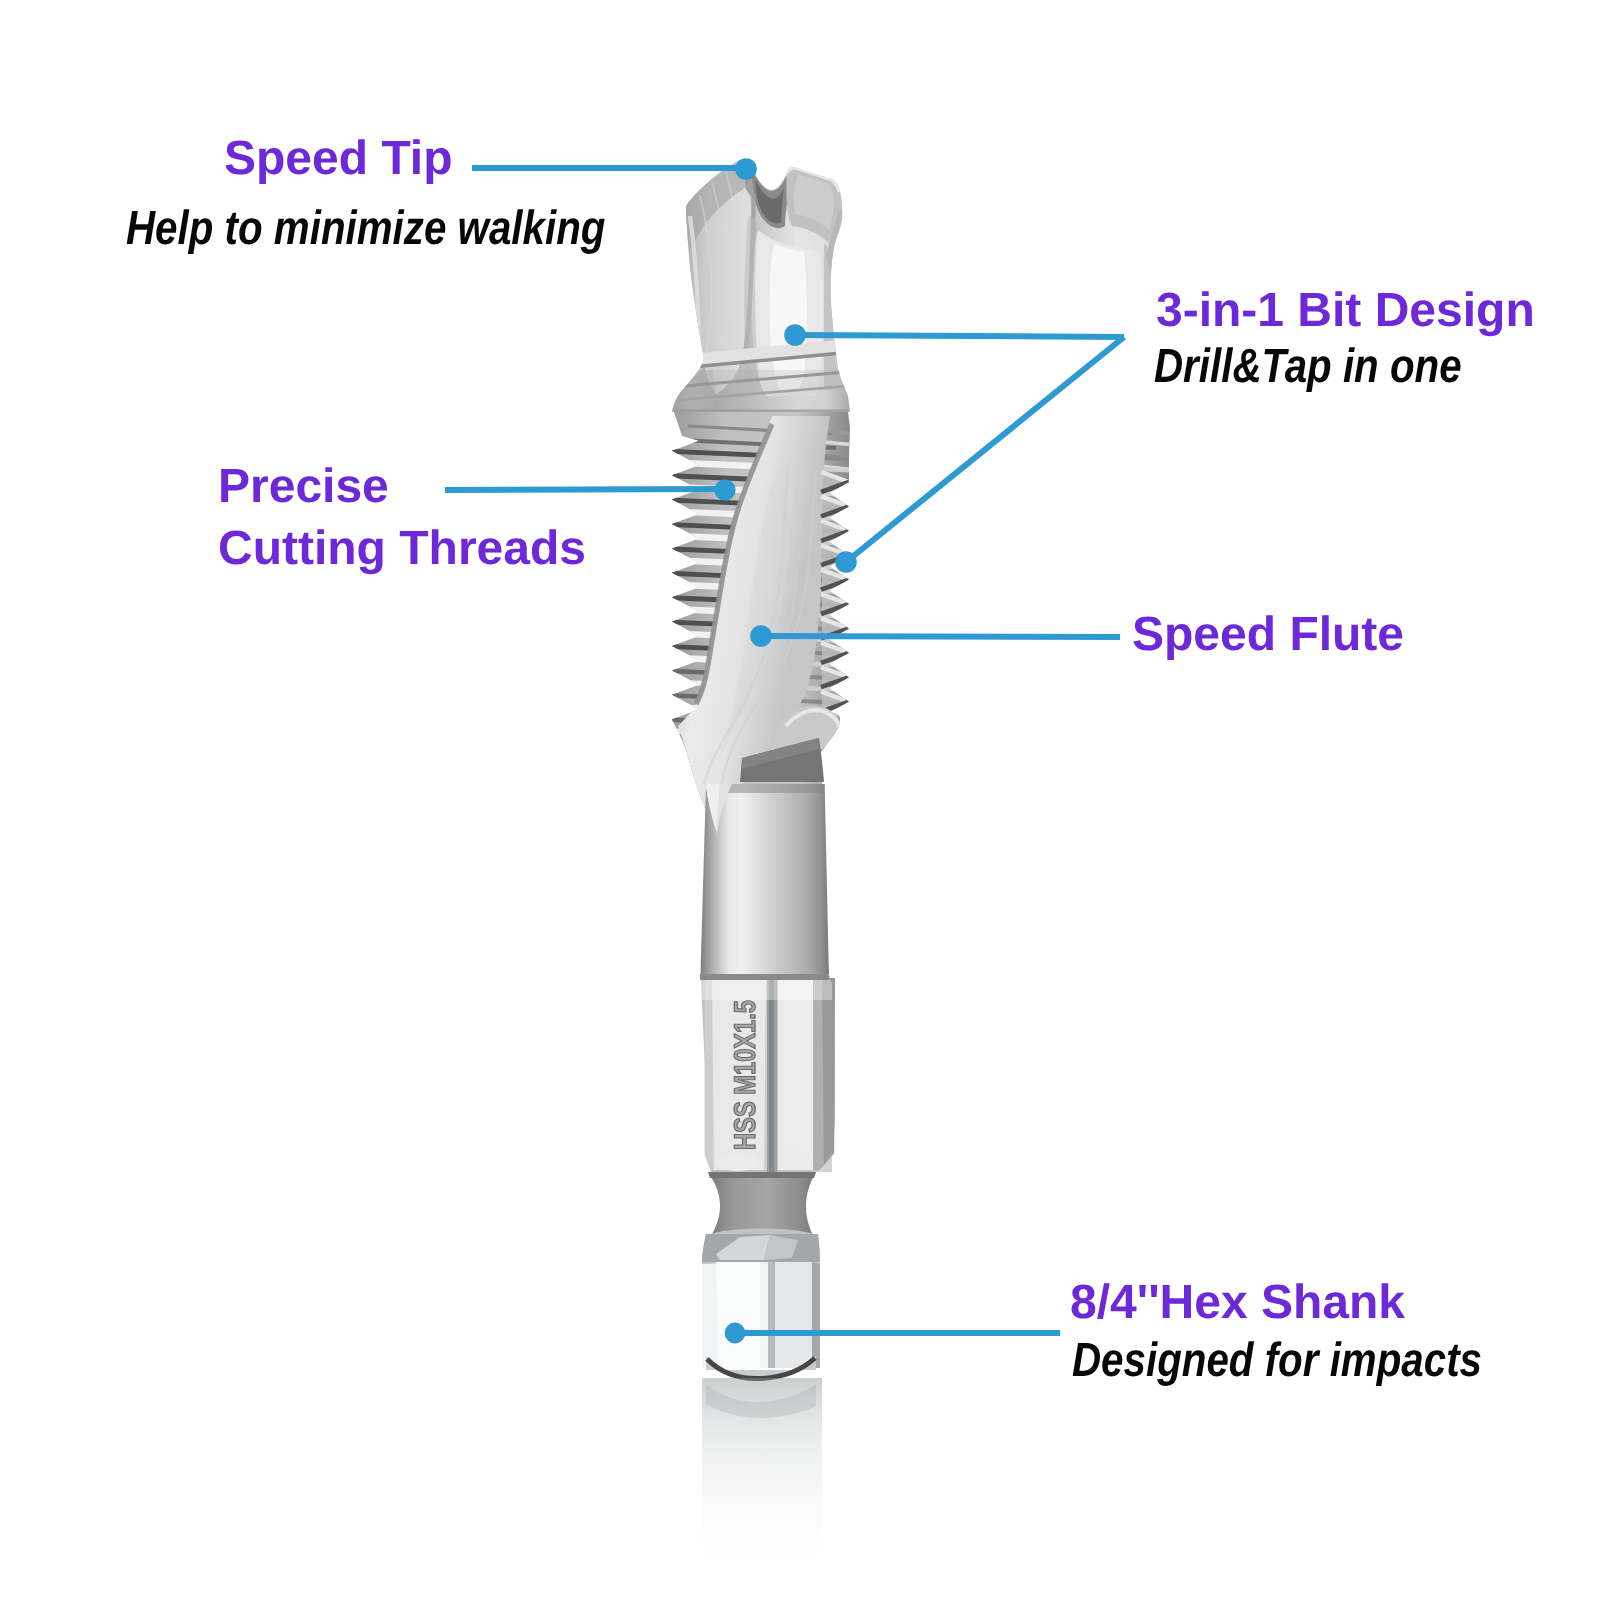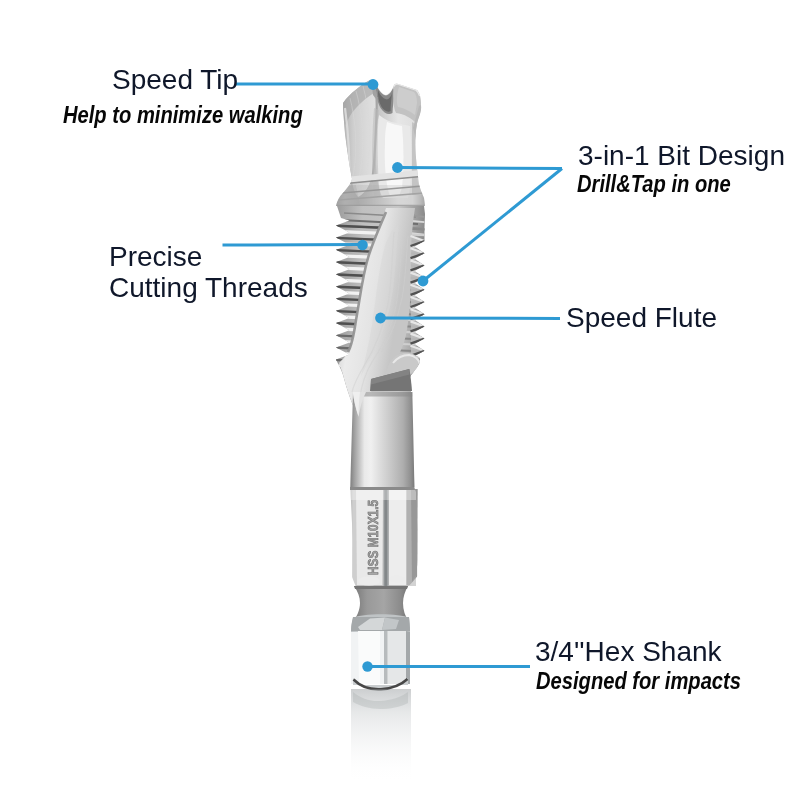--- a/index.html
+++ b/index.html
@@ -1,17 +1,17 @@
 <!DOCTYPE html>
 <html><head>
 <meta charset="utf-8">
 <style>
 html,body{margin:0;padding:0;width:800px;height:800px;background:#ffffff;overflow:hidden;}
 body{font-family:"Liberation Sans",sans-serif;position:relative;}
-.blu{position:absolute;color:#0f172a;font-weight:normal;font-size:28px;line-height:24px;white-space:nowrap;}
+.blu{position:absolute;color:#6d28d9;font-weight:bold;font-size:24px;line-height:24px;white-space:nowrap;}
 .blk{position:absolute;color:#070707;font-weight:bold;font-style:italic;font-size:24px;line-height:24px;white-space:nowrap;transform:scaleX(0.84);transform-origin:0 0;}
 </style>
 </head>
 <body>
 <svg width="800" height="800" viewBox="0 0 800 800" xmlns="http://www.w3.org/2000/svg" style="position:absolute;left:0;top:0;">
 <defs>
 <linearGradient id="gTip" x1="0" y1="0" x2="1" y2="0">
   <stop offset="0" stop-color="#9d9d9d"></stop>
   <stop offset="0.10" stop-color="#bababa"></stop>
   <stop offset="0.28" stop-color="#aeaeae"></stop>
@@ -263,18 +263,18 @@
 <circle cx="373" cy="84.5" r="5.4"></circle>
 <circle cx="362.5" cy="245" r="5.3"></circle>
 <circle cx="397.5" cy="167.5" r="5.4"></circle>
 <circle cx="423" cy="281" r="5.4"></circle>
 <circle cx="380.5" cy="318" r="5.4"></circle>
 <circle cx="367.5" cy="666.5" r="5.2"></circle>
 </g>
 </svg>
 <div class="blu" id="t1" style="left:112px;top:68px;">Speed Tip</div>
 <div class="blk" id="t2" style="left:63px;top:103px;">Help to minimize walking</div>
-<div class="blu" id="t3" style="left:109px;top:241px;line-height:31.4px;">Precise<br>Cutting Threads</div>
+<div class="blu" id="t3" style="left:109px;top:228px;line-height:31.4px;">Precise<br>Cutting Threads</div>
 <div class="blu" id="t4" style="left:578px;top:144px;">3-in-1 Bit Design</div>
 <div class="blk" id="t5" style="left:577px;top:172px;">Drill&amp;Tap in one</div>
 <div class="blu" id="t6" style="left:566px;top:306px;">Speed Flute</div>
-<div class="blu" id="t7" style="left:535px;top:640px;">3/4''Hex Shank</div>
+<div class="blu" id="t7" style="left:535px;top:640px;">8/4''Hex Shank</div>
 <div class="blk" id="t8" style="left:536px;top:669px;">Designed for impacts</div>
 
 </body></html>

